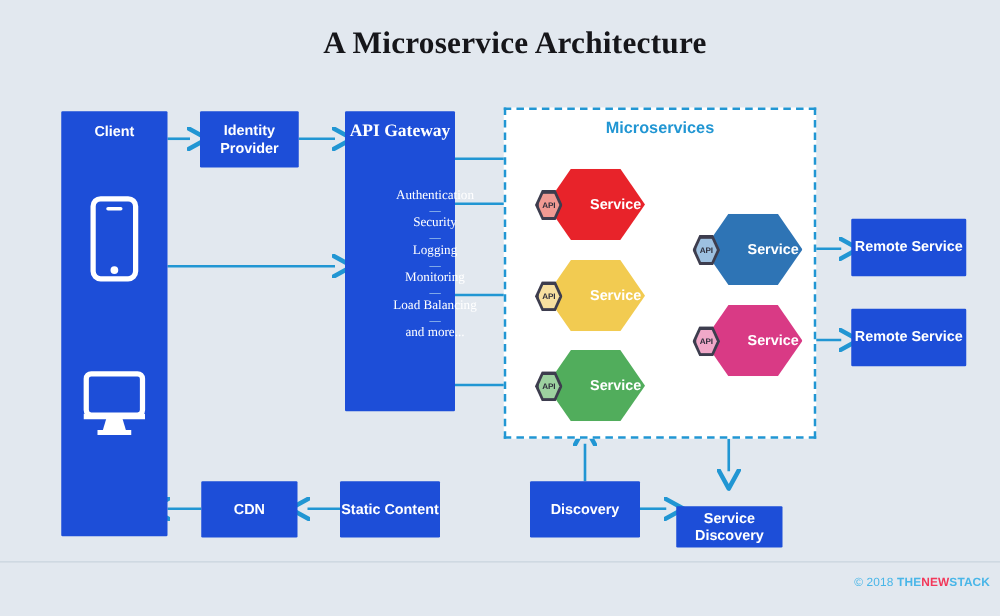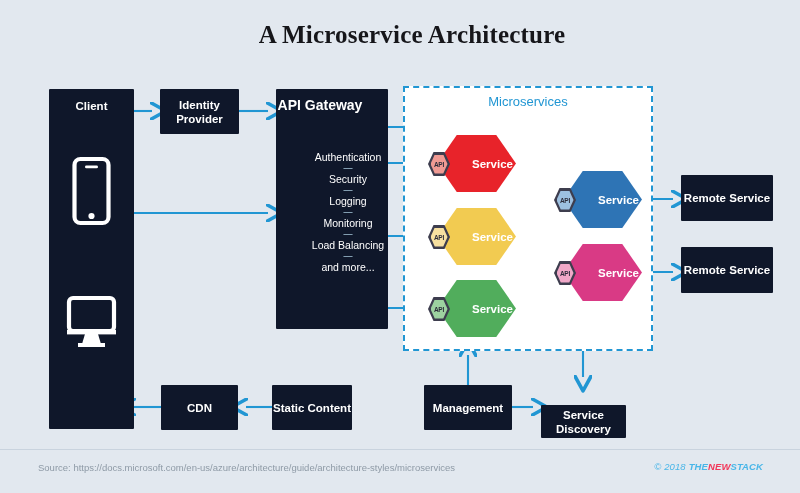--- a/index.html
+++ b/index.html
@@ -16,56 +16,56 @@
     position:absolute;left:0;top:21px;width:800px;
     text-align:center;
     font-family:"Liberation Serif", serif;
     font-weight:bold;font-size:25px;color:#16161a;
     letter-spacing:.2px;
     margin-left:12px;
   }
 
   
   .bluebox{
-    position:absolute;background:#0f172a;
+    position:absolute;background:#1d4ed8;
     color:#ffffff;display:flex;align-items:center;justify-content:center;
     text-align:center;font-weight:bold;font-size:11.5px;line-height:14px;
     border-radius:1px;
   }
 
   
   #client-box{left:49px;top:89px;width:85px;height:340px;
     display:block;}
   #client-label{
     position:absolute;left:0;top:10px;width:85px;text-align:center;
     color:#fff;font-weight:bold;font-size:11.5px;
   }
   .devices{position:absolute;left:0;top:62px;width:85px;}
 
   
-  #api-gateway{left:276px;top:89px;width:112px;height:240px;display:block;}
+  #api-gateway{left:276px;top:89px;width:88px;height:240px;display:block;font-family:Liberation Serif, serif;}
   #api-gw-title{
     position:absolute;left:0;top:9px;width:88px;text-align:center;
     font-weight:bold;font-size:14px;line-height:15px;color:#fff;
   }
   #api-gw-list{
     position:absolute;left:0;top:62px;width:88px;text-align:center;
     font-weight:normal;font-size:10.5px;line-height:12px;color:#ffffff;margin-left:28px;
   }
   #api-gw-list .li{display:block;}
   #api-gw-list .sep{display:block;font-size:9px;line-height:10px;color:#bde0f3;}
 
   
   #ms-region{
     position:absolute;left:403px;top:86px;width:250px;height:265px;
     background:#ffffff;border:2px dashed #2196d3;box-sizing:border-box;
   }
   #ms-title{
     position:absolute;left:403px;top:94px;width:250px;text-align:center;
-    color:#2196d3;font-weight:normal;font-size:13px;
+    color:#2196d3;font-weight:bold;font-size:13px;
   }
 
   
   .hex{
     position:absolute;
     clip-path:polygon(25% 0%,75% 0%,100% 50%,75% 100%,25% 100%,0% 50%);
     display:flex;align-items:center;justify-content:center;
   }
   .hex .svc-label{
     color:#ffffff;font-weight:bold;font-size:11.5px;
@@ -107,24 +107,23 @@
   
   #footer-rule{
     position:absolute;left:0;top:449px;width:800px;height:1px;
     background:#c9d3de;
   }
   #source-text{
     position:absolute;left:38px;top:462px;
     font-size:9.5px;color:#8e9aa6;white-space:nowrap;
   }
   #logo{
-    position:absolute;right:37px;top:461px;
+    position:absolute;right:8px;top:461px;
     font-size:9.5px;font-weight:bold;white-space:nowrap;
     letter-spacing:.1px;
-    font-style:italic;
   }
   #logo .copy{color:#49b6e8;font-weight:normal;margin-right:3px;}
   #logo .the,#logo .stack{color:#49b6e8;}
   #logo .new{color:#f2385a;}
 </style>
 </head>
 <body>
 
 <div id="stage">
 
@@ -271,25 +270,24 @@
     <span>Remote Service</span>
   </div>
 
   <div class="bluebox" id="cdn">
     <span>CDN</span>
   </div>
   <div class="bluebox" id="static-content">
     <span>Static Content</span>
   </div>
   <div class="bluebox" id="management">
-    <span>Management</span>
+    <span>Discovery</span>
   </div>
   <div class="bluebox" id="service-discovery">
     <span>Service Discovery</span>
   </div>
 
   <div id="footer-rule"></div>
-  <div id="source-text">Source: https://docs.microsoft.com/en-us/azure/architecture/guide/architecture-styles/microservices</div>
   <div id="logo">
     <span class="copy">© 2018</span><span class="the">THE</span><span class="new">NEW</span><span class="stack">STACK</span>
   </div>
 
 </div>
 
 </body></html>

